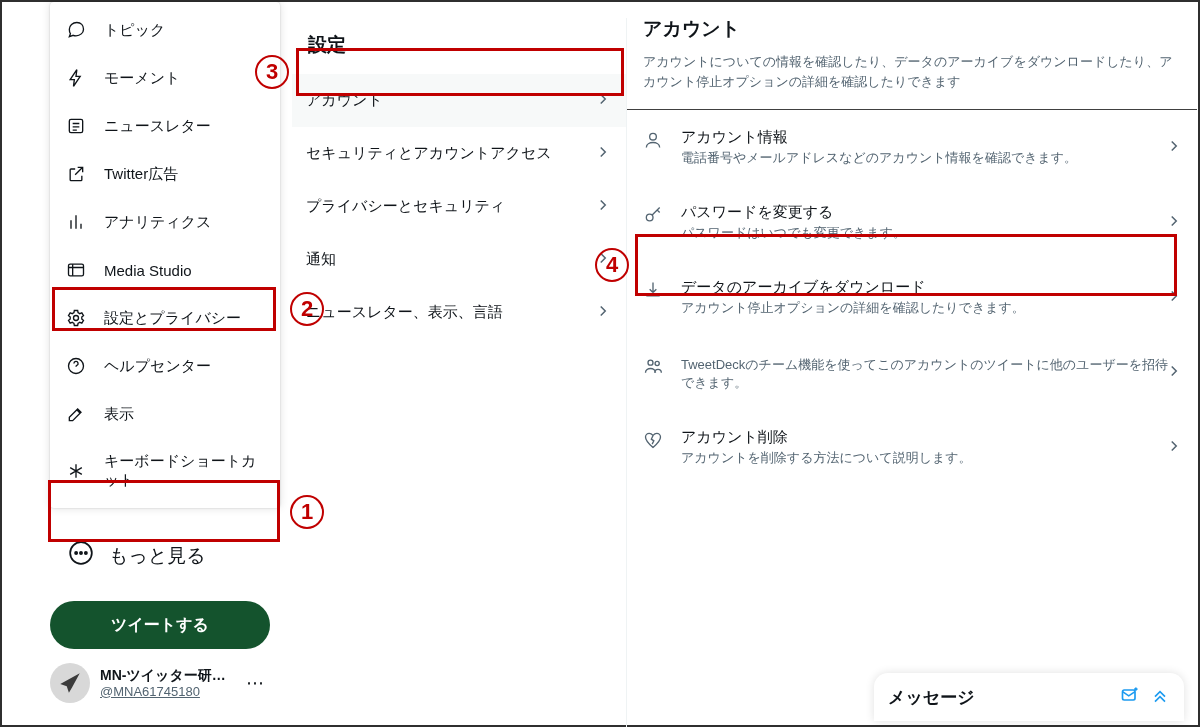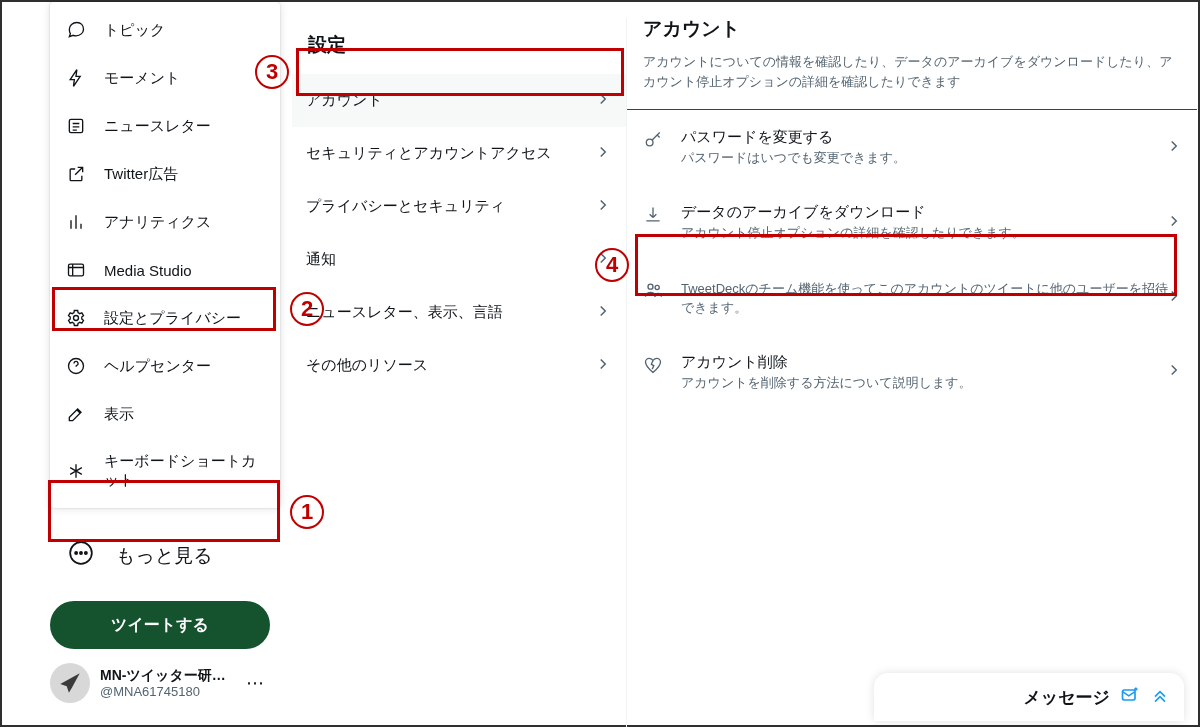--- a/index.html
+++ b/index.html
@@ -10,31 +10,31 @@
   .col-left   { position: absolute; left: 48px;  top: 0;   width: 230px; height: 100%; }
   .col-mid    { position: absolute; left: 290px; top: 16px;   width: 335px; height: 100%; border-right: 1px solid #eff3f4; }
   .col-right  { position: absolute; left: 625px; top: 0;   width: 570px; height: 100%; }
 
   
   .nav-popup { background: #fff; border-radius: 4px; box-shadow: 0 0 10px rgba(0,0,0,.12), 0 0 2px rgba(0,0,0,.18); padding: 4px 0; }
   .nav-item { display: flex; align-items: center; gap: 18px; padding: 14px 16px; font-size: 15px; color: #0f1419; cursor: pointer; }
   .nav-item .ico { width: 20px; height: 20px; display:flex; align-items:center; justify-content:center; color:#0f1419; }
   .nav-item .ico svg { width: 20px; height: 20px; stroke: currentColor; fill: none; stroke-width: 1.6; }
 
-  .more-row { display:flex; align-items:center; gap:22px; padding: 14px 18px; font-size: 19px; color:#0f1419; cursor:pointer; }
+  .more-row { display:flex; align-items:center; gap:15px; padding: 14px 18px; font-size: 19px; color:#0f1419; cursor:pointer; }
   .more-row .ico svg { width:26px; height:26px; }
 
   .tweet-btn { margin: 16px 0 0 0; width: 220px; height: 48px; border-radius: 9999px; background:#14532d; color:#fff; font-size:16px; font-weight:700; display:flex; align-items:center; justify-content:center; cursor:pointer; border:none; }
 
   .profile { position:absolute; left:48px; bottom:22px; display:flex; align-items:center; gap:10px; }
   .avatar { width:40px; height:40px; border-radius:50%; background:#d8d8d8; display:flex; align-items:center; justify-content:center; }
   .avatar svg{ width:26px; height:26px; fill:#3b3b3b; }
   .profile .txt { line-height:1.2; }
   .profile .name { font-size:14px; font-weight:700; color:#0f1419; white-space:nowrap; overflow:hidden; text-overflow:ellipsis; max-width:130px;}
-  .profile .handle { font-size:13px; color:#536471; }
+  .profile .handle { font-size:13px; color:#536471;text-decoration:underline; }
   .profile .dots { margin-left:6px; font-size:18px; color:#0f1419; }
 
   
   .panel-title { font-size:19px; font-weight:800; color:#0f1419; padding: 14px 16px 16px; }
   .set-item { display:flex; align-items:center; justify-content:space-between; padding: 16px 14px; font-size:15px; color:#0f1419; cursor:pointer; }
   .set-item.selected { background:#f7f9f9; }
   .chev { color:#536471; }
   .chev svg{ width:18px; height:18px; stroke:currentColor; fill:none; stroke-width:2;}
 
   
@@ -48,21 +48,21 @@
   .acct-item .sub { font-size:13px; color:#536471; margin-top:2px; line-height:1.4;}
   .acct-item .rchev { position:absolute; right:14px; top:50%; transform:translateY(-50%); color:#536471;}
   .acct-item .rchev svg{width:18px;height:18px;stroke:currentColor;fill:none;stroke-width:2;}
 
   
   .callout { position:absolute; border:3px solid #c00000; pointer-events:none; }
   .num { position:absolute; width:34px; height:34px; border:2.5px solid #c00000; border-radius:50%; color:#c00000; font-size:22px; font-weight:600; display:flex; align-items:center; justify-content:center; background:transparent; pointer-events:none;}
 
   
   .msg-dock { position:absolute; right:14px; bottom:4px; width:310px; height:48px; background:#fff; border-radius:14px 14px 0 0; box-shadow:0 0 10px rgba(0,0,0,.12); display:flex; align-items:center; padding:0 14px; gap:10px;}
-  .msg-dock .mttl{ font-size:17px; font-weight:800; color:#0f1419; flex:1;text-align:right;}
+  .msg-dock .mttl{ font-size:17px; font-weight:800; color:#0f1419; flex:1;}
   .msg-dock .mico{ color:#1d9bf0;}
   .msg-dock .mico svg{width:20px;height:20px;stroke:currentColor;fill:none;stroke-width:2;}
 </style>
 </head>
 <body>
 
 <div class="frame">
 
   <div class="col-left">
     <div class="nav-popup">
@@ -205,32 +205,39 @@
       <span class="chev"><svg viewBox="0 0 24 24">
             <path d="m9 6 6 6-6 6"></path>
           </svg></span>
     </div>
     <div class="set-item">
       <span>ニュースレター、表示、言語</span>
       <span class="chev"><svg viewBox="0 0 24 24">
             <path d="m9 6 6 6-6 6"></path>
           </svg></span>
     </div>
-    <div class="set-item">
-      <span>その他のリソース</span>
-      <span class="chev"><svg viewBox="0 0 24 24">
-            <path d="m9 6 6 6-6 6"></path>
-          </svg></span>
-    </div>
   </div>
 
   <div class="col-right">
     <div class="right-title">アカウント</div>
     <div class="right-desc">アカウントについての情報を確認したり、データのアーカイブをダウンロードしたり、アカウント停止オプションの詳細を確認したりできます</div>
 
+    <div class="acct-item">
+      <span class="aico"><svg viewBox="0 0 24 24">
+            <circle cx="12" cy="8" r="4"></circle>
+            <path d="M4 21c0-4 4-6 8-6s8 2 8 6"></path>
+          </svg></span>
+      <div class="body">
+        <div class="ttl">アカウント情報</div>
+        <div class="sub">電話番号やメールアドレスなどのアカウント情報を確認できます。</div>
+      </div>
+      <span class="rchev"><svg viewBox="0 0 24 24">
+            <path d="m9 6 6 6-6 6"></path>
+          </svg></span>
+    </div>
 
     <div class="acct-item">
       <span class="aico"><svg viewBox="0 0 24 24">
             <circle cx="8" cy="15" r="4"></circle>
             <path d="M11 12 20 3M17 6l3 3"></path>
           </svg></span>
       <div class="body">
         <div class="ttl">パスワードを変更する</div>
         <div class="sub">パスワードはいつでも変更できます。</div>
       </div>

